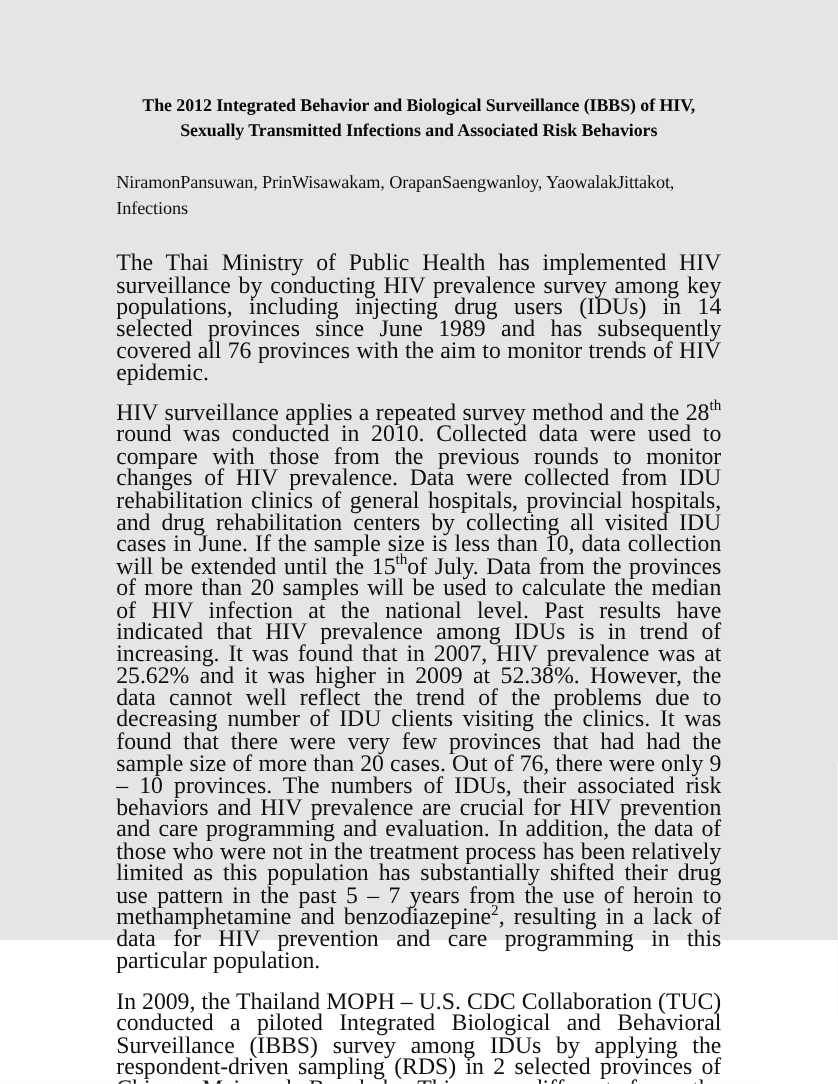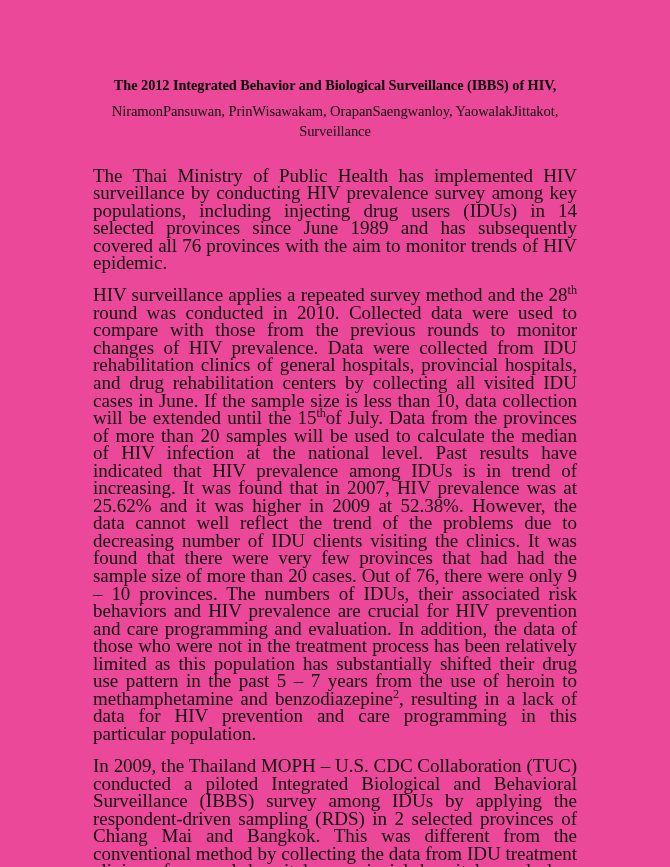--- a/index.html
+++ b/index.html
@@ -11,44 +11,44 @@
     width: 670px;
     height: 867px;
     overflow: hidden;
     font-family: "Liberation Serif", "DejaVu Serif", serif;
     color: #0d0d0d;
     -webkit-font-smoothing: antialiased;
   }
   .page {
     position: relative;
     width: 670px;
-    height: 867px;
-    background: #ec4899;
+    height: 752px;
+    background: #e5e5e5;
     box-sizing: border-box;
   }
   .content {
     position: absolute;
     left: 93px;
     top: 0;
     width: 484px;
   }
   .title-block {
     margin-top: 76px;
     text-align: center;
   }
   .title-line {
     font-weight: bold;
     font-size: 14.3px;
     line-height: 19.5px;
     letter-spacing: -0.05px;
     color: #080808;
   }
   .authors-block {
-    margin-top: 5px;
-    text-align: center;
+    margin-top: 21px;
+    text-align: left;
   }
   .authors-line {
     font-size: 14.6px;
     line-height: 20.5px;
     color: #101010;
     letter-spacing: -0.1px;
   }
   p.body-par {
     text-align: justify;
     text-justify: inter-word;
@@ -73,25 +73,26 @@
   }
 </style>
 </head>
 <body>
 
 <div class="page">
   <div class="content">
 
     <div class="title-block">
       <div class="title-line">The 2012 Integrated Behavior and Biological Surveillance (IBBS) of HIV,</div>
+      <div class="title-line">Sexually Transmitted Infections and Associated Risk Behaviors</div>
     </div>
 
     <div class="authors-block">
       <div class="authors-line">NiramonPansuwan, PrinWisawakam, OrapanSaengwanloy, YaowalakJittakot,</div>
-      <div class="authors-line">Surveillance</div>
+      <div class="authors-line">Infections</div>
     </div>
 
     <p class="body-par par-first">The Thai Ministry of Public Health has implemented HIV surveillance by conducting HIV prevalence survey among key populations, including injecting drug users (IDUs) in 14 selected provinces since June 1989 and has subsequently covered all 76 provinces with the aim to monitor trends of HIV epidemic.</p>
 
     <p class="body-par par-next"><span>HIV surveillance applies a repeated survey method and the 28</span><sup>th</sup><span> round was conducted in 2010. Collected data were used to compare with those from the previous rounds to monitor changes of HIV prevalence. Data were collected from IDU rehabilitation clinics of general hospitals, provincial hospitals, and drug rehabilitation centers by collecting all visited IDU cases in June. If the sample size is less than 10, data collection will be extended until the 15</span><sup>th</sup><span>of July. Data from the provinces of more than 20 samples will be used to calculate the median of HIV infection at the national level. Past results have indicated that HIV prevalence among IDUs is in trend of increasing.  It was found that in 2007, HIV prevalence was at 25.62% and it was higher in 2009 at 52.38%. However, the data cannot well reflect the trend of the problems due to decreasing number of IDU clients visiting the clinics. It was found that there were very few provinces that had had the sample size of more than 20 cases. Out of 76, there were only 9 – 10 provinces. The numbers of IDUs, their associated risk behaviors and HIV prevalence are crucial for HIV prevention and care programming and evaluation. In addition, the data of those who were not in the treatment process has been relatively limited as this population has substantially shifted their drug use pattern in the past 5 – 7 years from the use of heroin to methamphetamine and benzodiazepine</span><sup>2</sup><span>, resulting in a lack of data for HIV prevention and care programming in this particular population.</span></p>
 
     <p class="body-par par-next">In 2009, the Thailand MOPH – U.S. CDC Collaboration (TUC) conducted a piloted Integrated Biological and Behavioral Surveillance (IBBS) survey among IDUs by applying the respondent-driven sampling (RDS) in 2 selected provinces of Chiang Mai and Bangkok. This was different from the conventional method by collecting the data from IDU treatment clinics of general hospitals, provincial hospitals, and drug treatment and rehabilitation centers, which was in the surveillance system of the Bureau of Epidemiology, which were found to have a decreasing number of clients. Therefore, such the study was applied to estimate the number of IDUs in the flied and to forecast HIV infection trends in the future. The study has applied the RDS method which is appropriate for the hard-to-reach IDU population. The study showed that HIV prevalence was found 24% in Bangkok and that 25.3% of the participants in the study never visited drug treatment clinics. In Chiang Mai, it was found that HIV prevalence was 11% and 66.7% of the participants in the study who never visited drug treatment clinics. It can be perceived that the application of RDS sampling can be a tool to reach out hard-to-reach population, especially to IDUs,</p>
 
   </div>
 </div>

